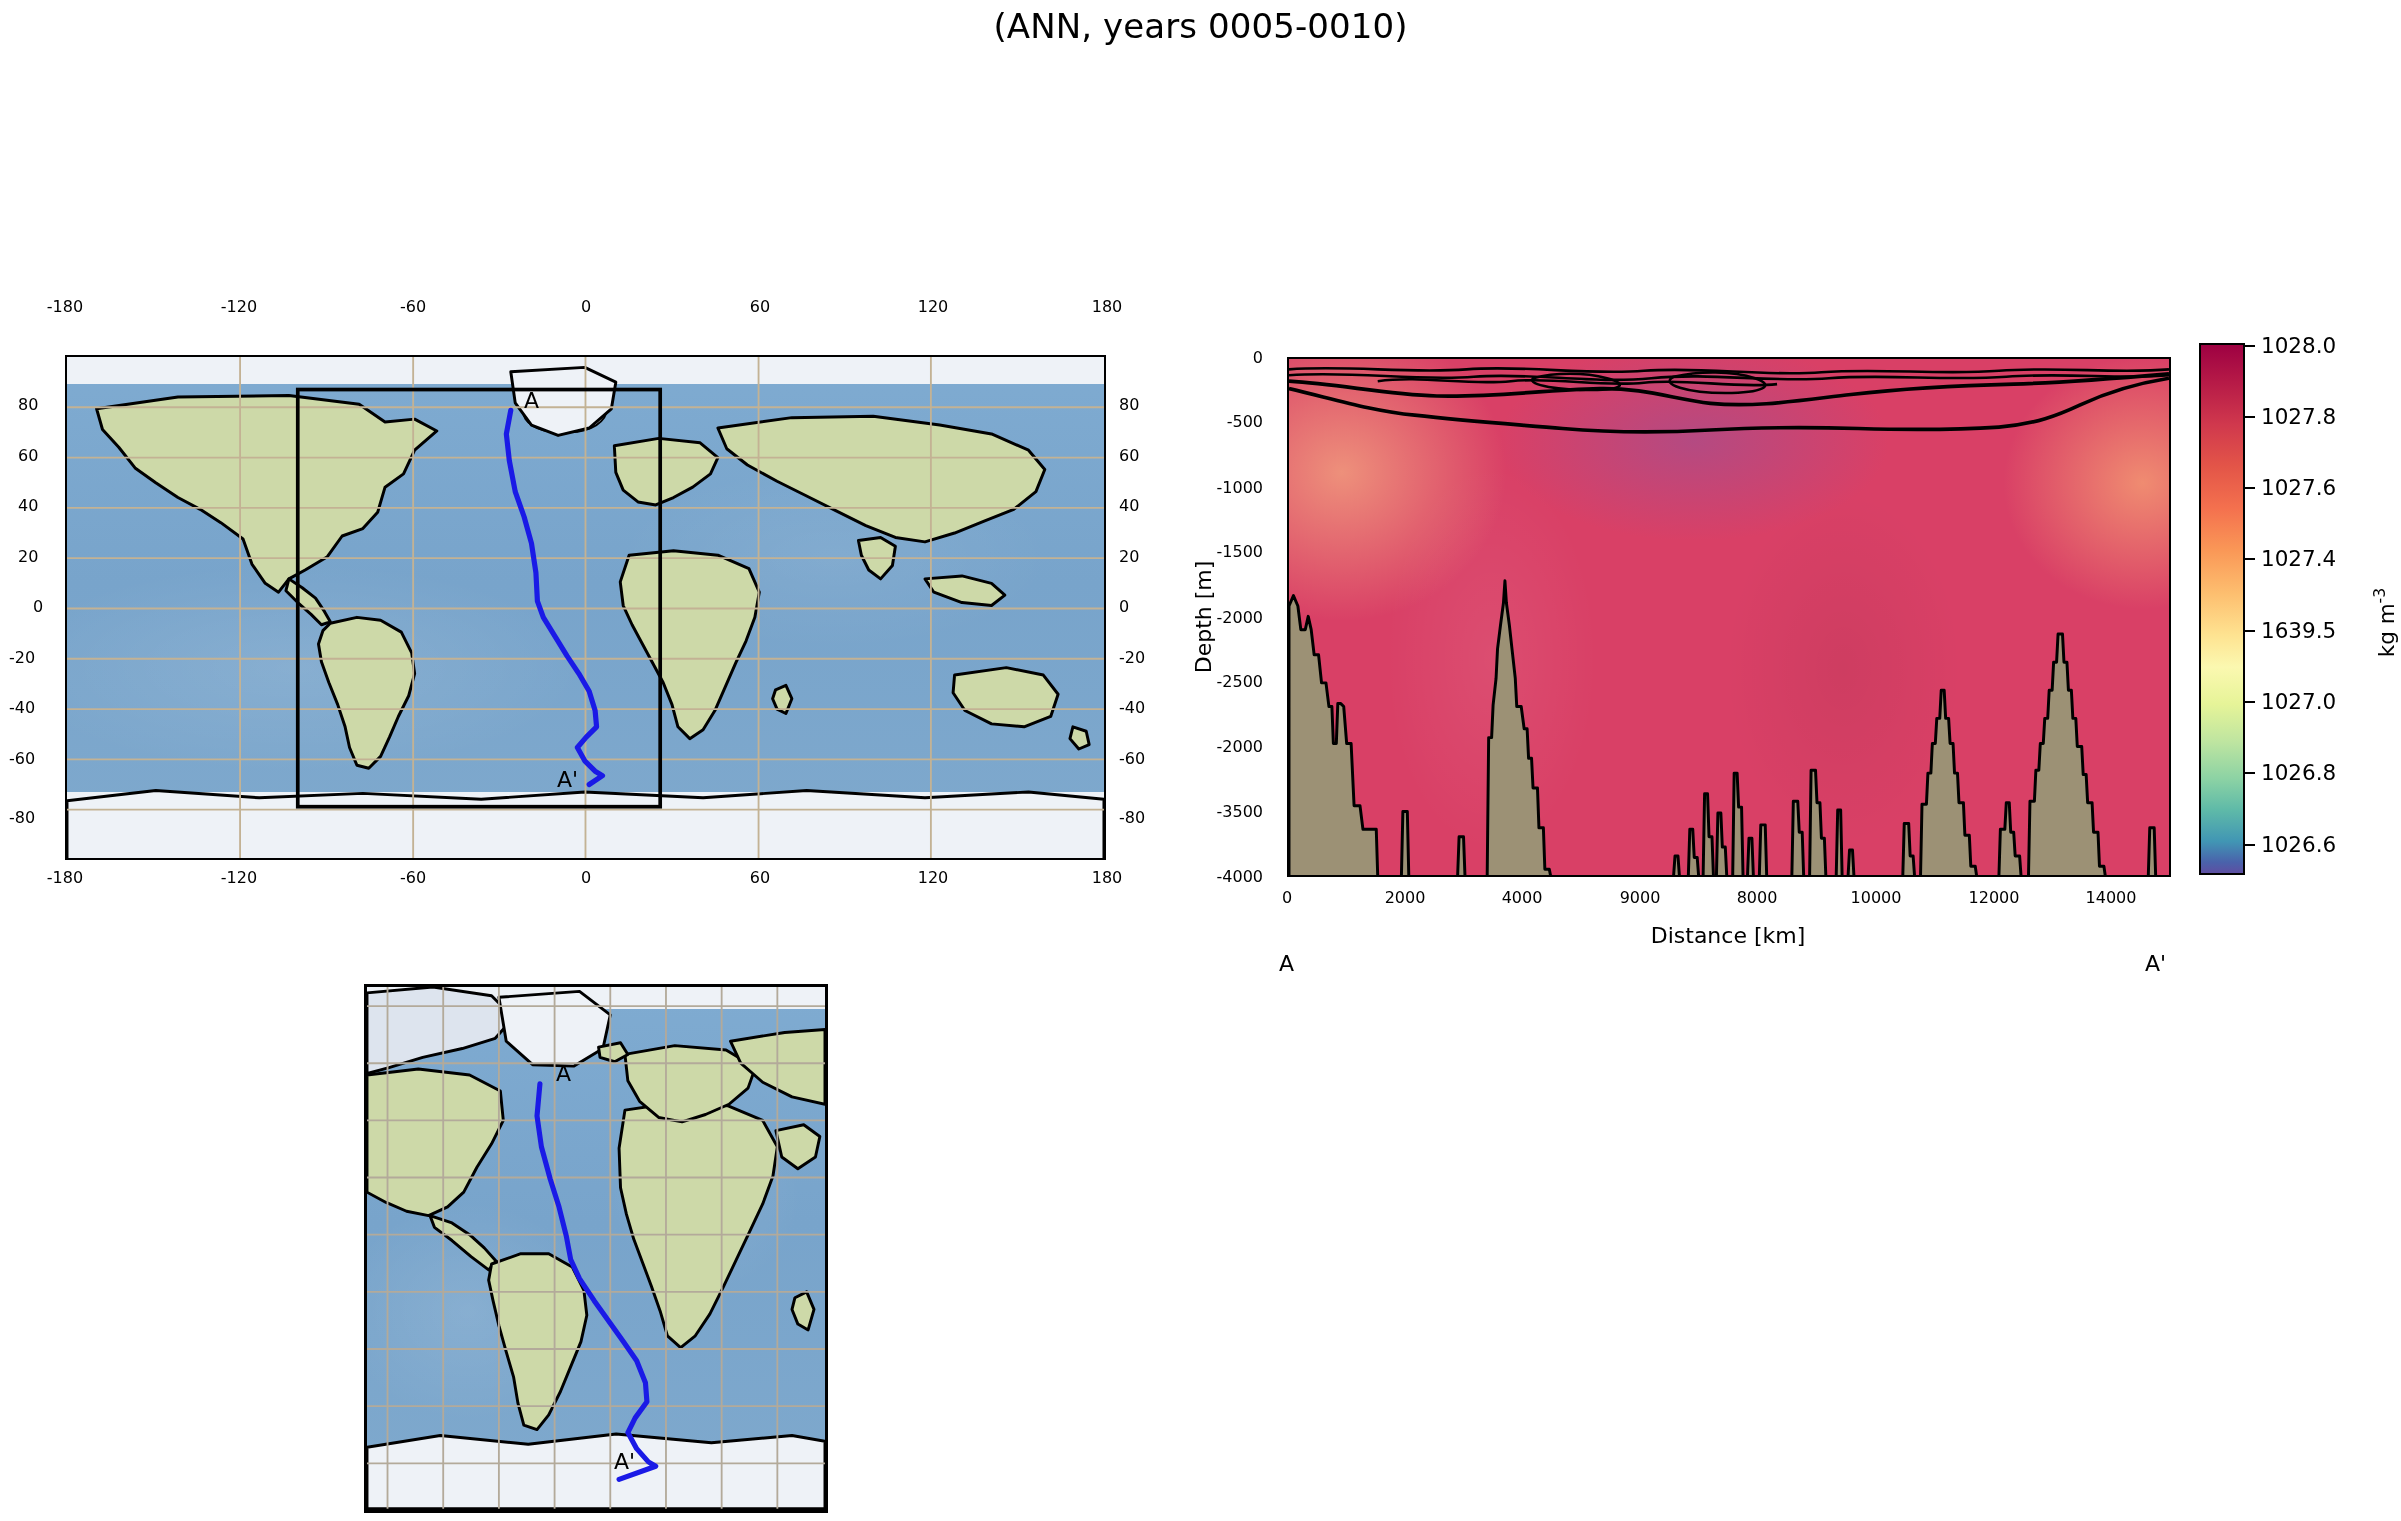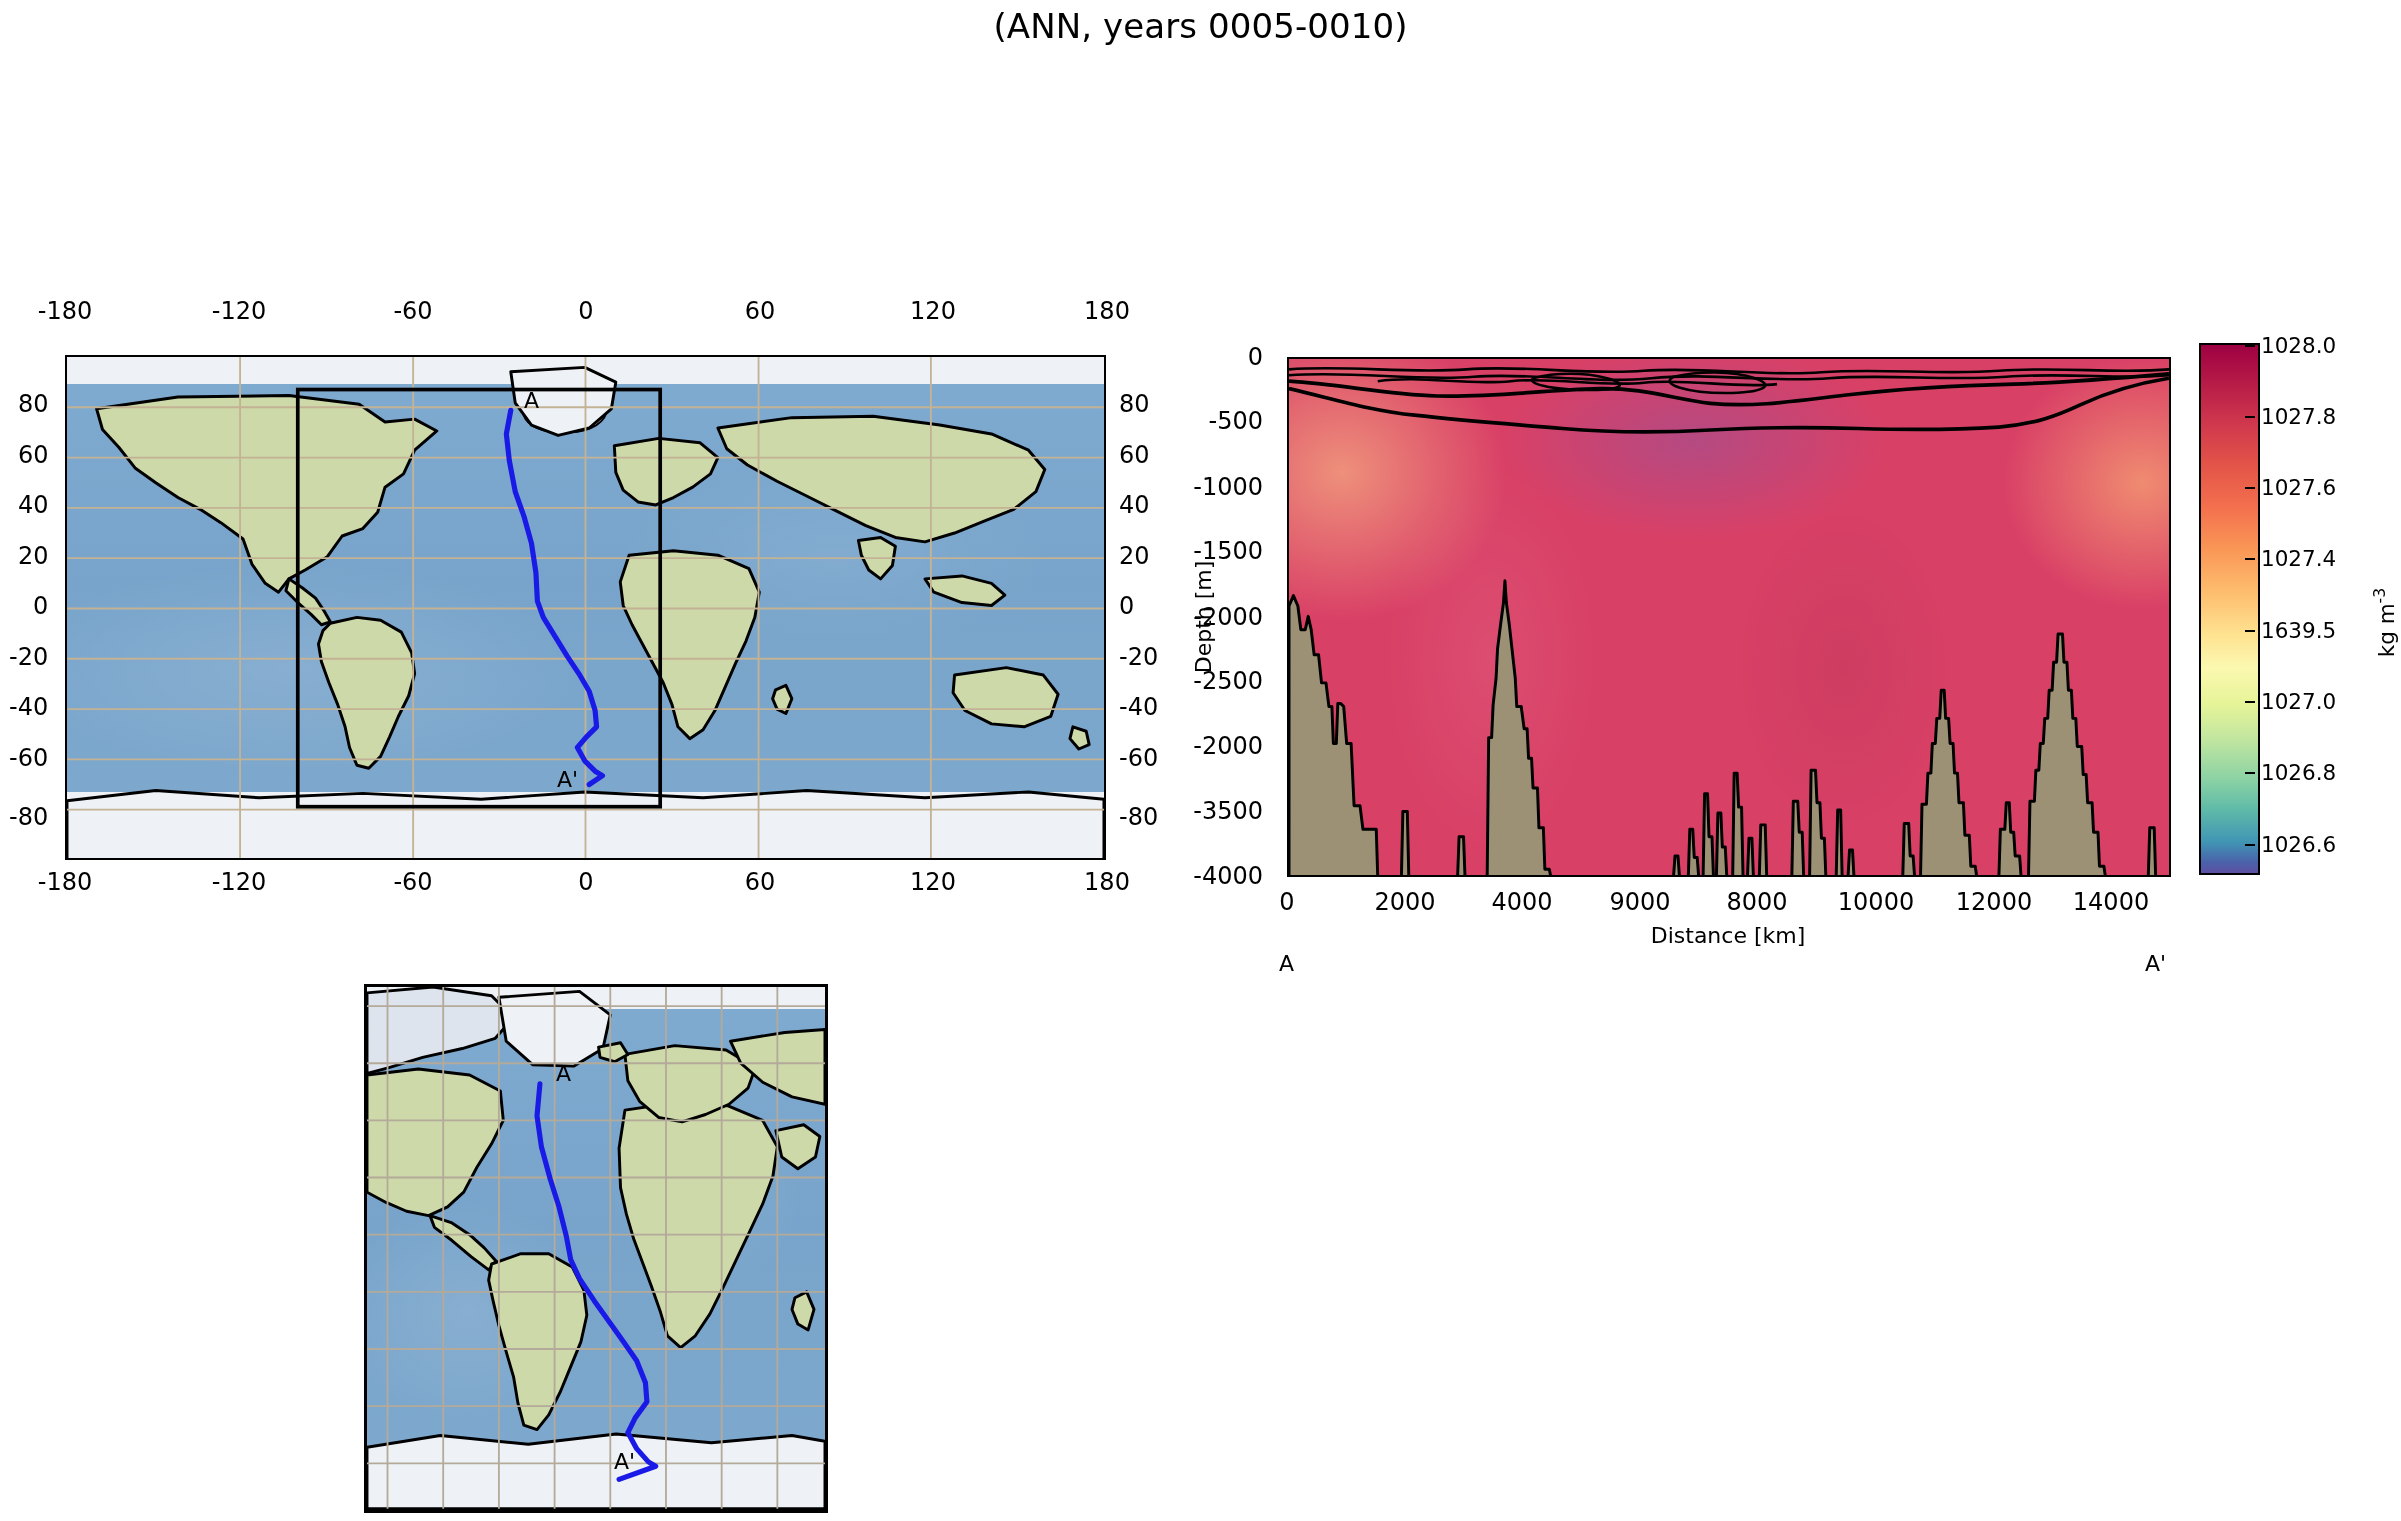--- a/index.html
+++ b/index.html
@@ -5,21 +5,21 @@
   html,body{margin:0;padding:0;background:#ffffff;}
   body{width:2401px;height:1521px;position:relative;overflow:hidden;
        font-family:"DejaVu Sans","Liberation Sans",sans-serif;color:#000;}
 
   
   #fig-title{position:absolute;left:0;top:6px;width:2401px;text-align:center;
              font-size:34px;line-height:1.22;letter-spacing:0.1px;}
   #fig-title .l2{display:block;}
 
   
-  .tick{position:absolute;font-size:24px;white-space:nowrap;}
+  .tick{position:absolute;font-size:16px;white-space:nowrap;}
   .tick.cx{transform:translateX(-50%);}
   .tick.cy{transform:translateY(-50%);}
   .axlabel{position:absolute;font-size:22px;white-space:nowrap;}
 
   
   #worldmap-panel{position:absolute;left:65px;top:355px;width:1041px;height:505px;}
   #worldmap-frame{position:absolute;inset:0;border:2.2px solid #000;box-sizing:border-box;
                   overflow:hidden;background:#7ca8ce;}
   .ocean{position:absolute;inset:0;
      background:
@@ -72,21 +72,21 @@
        radial-gradient(ellipse 30% 26% at 46% 16%, rgba(120,90,175,.38), rgba(255,255,255,0) 74%),
        radial-gradient(ellipse 16% 50% at 23% 58%, rgba(255,255,255,.07), rgba(255,255,255,0) 75%),
        radial-gradient(ellipse 18% 46% at 63% 60%, rgba(0,0,0,.05), rgba(255,255,255,0) 75%);}
   .xsec-svg{position:absolute;inset:0;overflow:hidden;}
   .contour{fill:none;stroke:#000;stroke-width:5;}
   .contour-thin{fill:none;stroke:#000;stroke-width:3.5;}
   .bathy{fill:#9c9175;stroke:#000;stroke-width:4;stroke-linejoin:round;}
   #runname{position:absolute;left:15px;top:45px;font-size:29px;color:#000;white-space:nowrap;}
 
   
-  #cbar-panel{position:absolute;left:2199px;top:343px;width:46px;height:532px;padding-left:15px;}
+  #cbar-panel{position:absolute;left:2199px;top:343px;width:46px;height:532px;}
   #cbar{position:absolute;inset:0;border:2.2px solid #000;box-sizing:border-box;
         background:linear-gradient(180deg,
           #9e0142 0%,  #b61a47 7%,  #d0384d 15%, #e35548 23%,
           #f4714e 31%, #fa9857 39%, #fdbe6f 47%, #fee391 55%,
           #fbf8b0 61%, #e6f498 68%, #bfe5a0 75%, #8dd3a4 82%,
           #5fbaa8 88%, #4196b4 94%, #4a62ab 98%, #5e4fa2 100%);}
   .cbar-tick{position:absolute;left:46px;width:10.4px;height:2.2px;background:#000;}
   .cbar-lbl{position:absolute;left:62px;font-size:21.5px;transform:translateY(-50%);white-space:nowrap;}
   #cbar-unit{position:absolute;left:186px;top:50%;font-size:21.5px;white-space:nowrap;
              transform-origin:left center;transform:rotate(-90deg) translate(-50%,0);}

